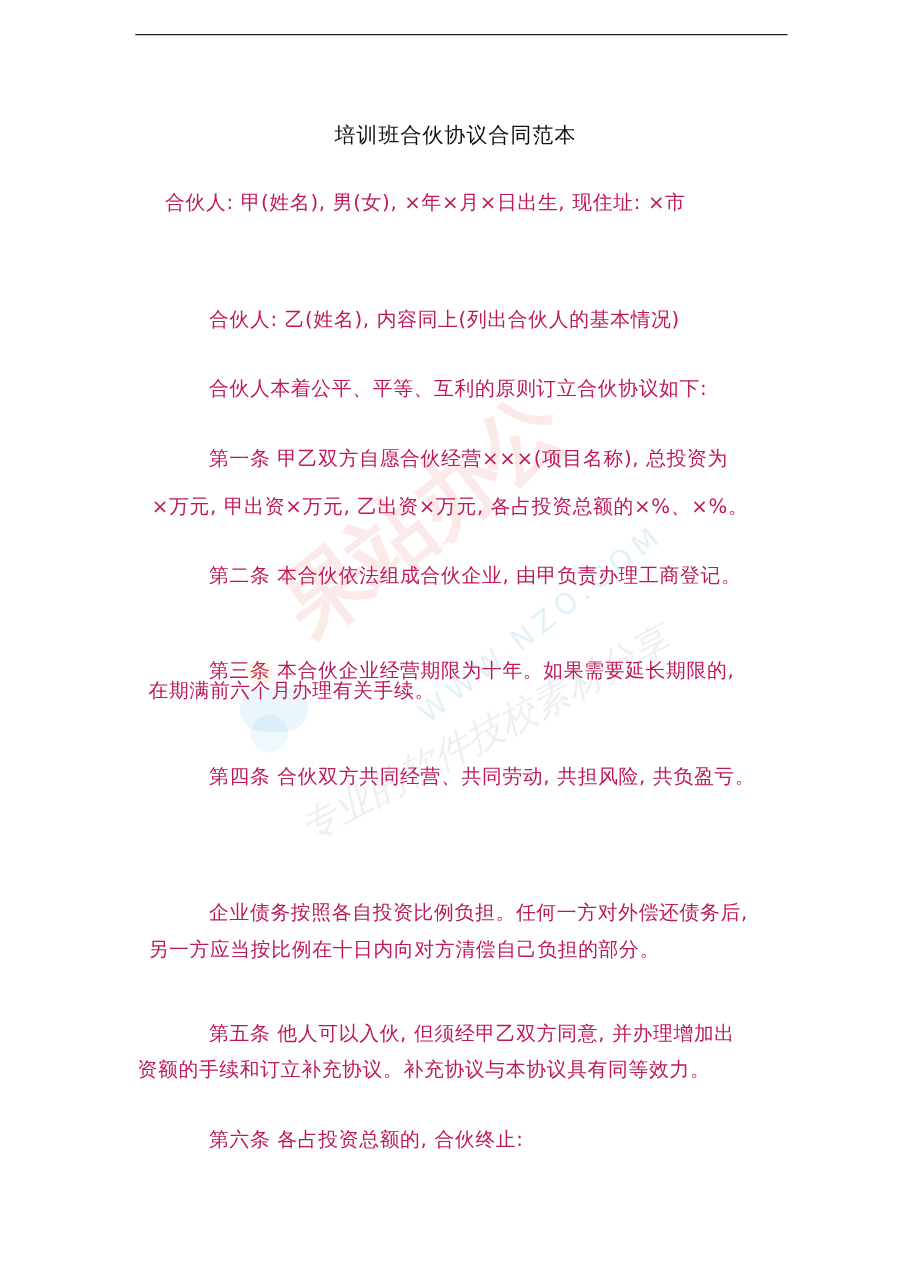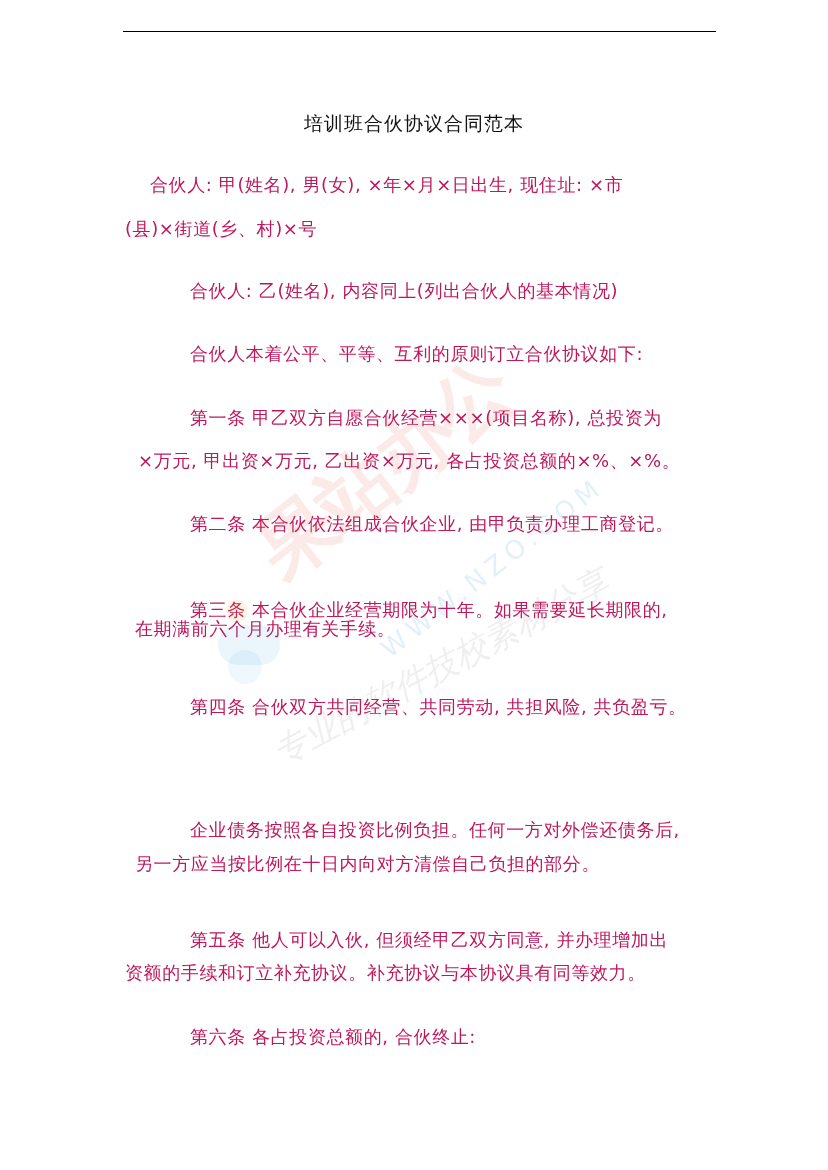--- a/index.html
+++ b/index.html
@@ -131,21 +131,20 @@
 </head>
 <body>
 
 <div class="page">
 
   <div class="top-rule"></div>
 
   <div class="title">培训班合伙协议合同范本</div>
 
   <div class="line" style="left:150px; top:174px;">合伙人: 甲(姓名), 男(女), ×年×月×日出生, 现住址: ×市</div>
-  <div class="line" style="left:125px; top:218px;">(县)×街道(乡、村)×号</div>
 
   <div class="line" style="left:190px; top:280px;">合伙人: 乙(姓名), 内容同上(列出合伙人的基本情况)</div>
 
   <div class="line" style="left:190px; top:343px;">合伙人本着公平、平等、互利的原则订立合伙协议如下:</div>
 
   <div class="line" style="left:190px; top:407px;text-align:right;">第一条  甲乙双方自愿合伙经营×××(项目名称), 总投资为</div>
   <div class="line" style="left:138px; top:450px;">×万元, 甲出资×万元, 乙出资×万元, 各占投资总额的×%、×%。</div>
 
   <div class="line" style="left:190px; top:513px;">第二条  本合伙依法组成合伙企业, 由甲负责办理工商登记。</div>
 

